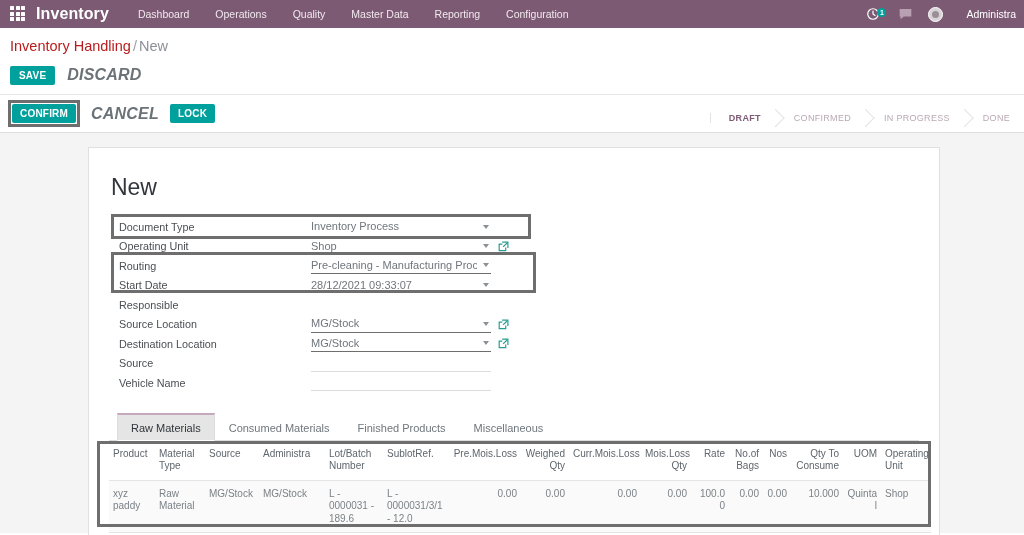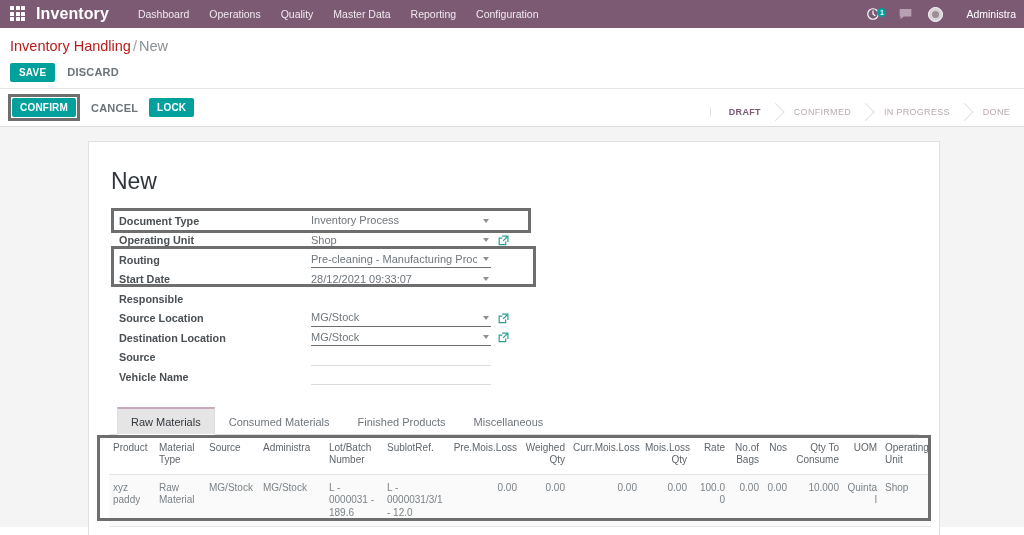--- a/index.html
+++ b/index.html
@@ -34,21 +34,21 @@
   }
   .apps-icon i { background: #ffffff; display: block; border-radius: 0.5px; }
   .brand {
     font-size: 16px;
     font-weight: bold;
     letter-spacing: .1px;
     margin-right: 20px;
     cursor: pointer;
     white-space: nowrap;
   }
-  .menu-items { display: flex; align-items: flex-end; gap: 2px; }
+  .menu-items { display: flex; align-items: flex-end; gap: 8px; }
   .menu-item {
     font-size: 10.5px;
     padding: 6px 9px;
     color: #f1e9ee;
     white-space: nowrap;
     cursor: pointer;
   }
   .nav-right {
     position: absolute;
     right: 0; top: 0; height: 28px;
@@ -102,23 +102,24 @@
   .btn-save {
     background: #00a09d; color:#fff;
     font-size: 10px; font-weight: bold;
     letter-spacing: .2px;
     padding: 4px 9px;
     border: none; border-radius: 2px;
     cursor: pointer;
   }
   .btn-link {
     background: none; border: none;
-    color: #6b7378; font-size: 11px; font-weight: bold;
+    color: #6b7378; font-size: 16px; font-weight: bold;
     letter-spacing: .2px; cursor: pointer;
     padding: 4px 2px;
+    font-style: italic;
   }
 
   
   .control-bar {
     height: 39px;
     border-top: 1px solid #e6e6e6;
     border-bottom: 1px solid #dedede;
     background: #ffffff;
     display: flex; align-items: center;
     padding-left: 8px;
@@ -197,21 +198,21 @@
   .form-wrap { position: relative; margin-left: 2px; }
   .frow {
     display: flex;
     align-items: center;
     height: 19.5px;
   }
   .flabel {
     width: 200px;
     font-size: 10.8px;
     color: #4a4f54;
-    font-weight: bold;
+    font-weight: normal;
     flex: 0 0 200px;
     padding-left: 8px;
   }
   .fval {
     width: 180px;
     font-size: 11px;
     color: #6f767c;
     position: relative;
     display: flex;
     align-items: center;

